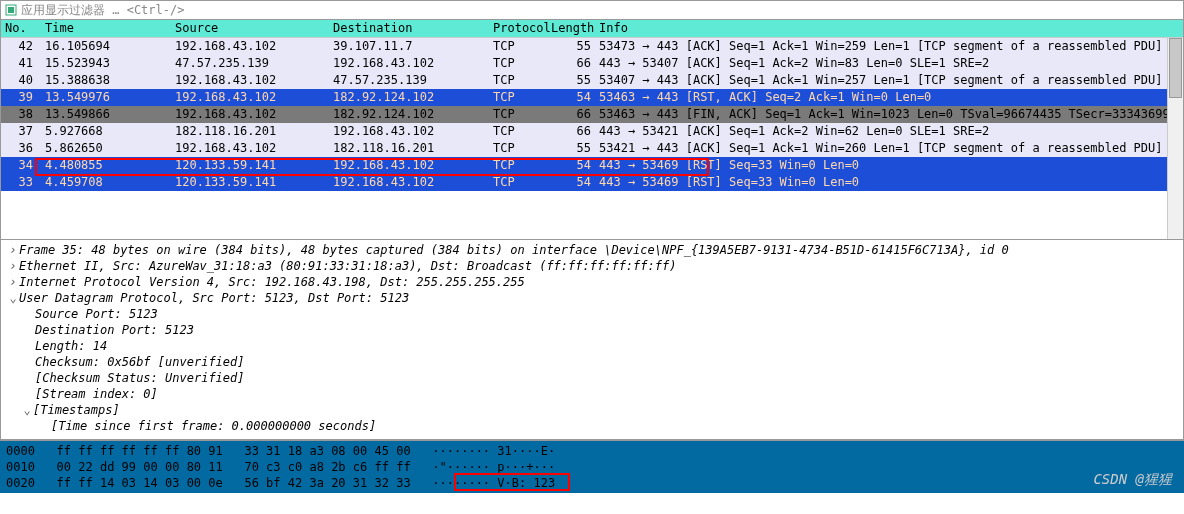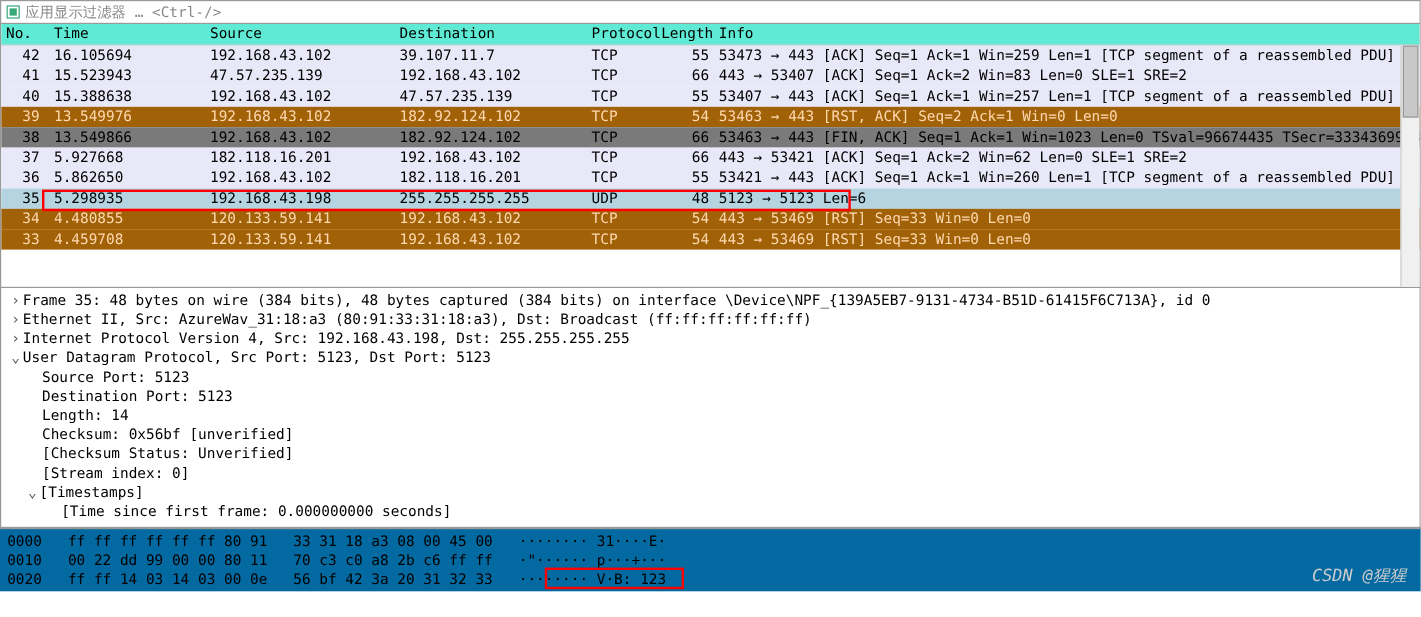--- a/index.html
+++ b/index.html
@@ -15,25 +15,25 @@
 .col-src { width:158px; }
 .col-dst { width:160px; }
 .col-proto { width:58px; }
 .col-len { width:48px; text-align:right; padding-right:6px; }
 .col-info { flex:1; }
 .rows { font-family:Consolas,monospace; font-size:12px; }
 .row { display:flex; height:17px; line-height:17px; }
 .row > div { padding:0 4px; white-space:nowrap; overflow:hidden; }
 .row .col-no { text-align:right; padding-right:8px; }
 .row.lavender { background:#e8e8f8; }
-.row.red { background:#a16207; color:#ffd8b0; }
+.row.red { background:#1d4ed8; color:#ffd8b0; }
 .row.gray { background:#7a7a7a; color:#000000; }
 .row.selected { background:#b3d4e0; }
 .selbox { position:absolute; border:2px solid red; pointer-events:none; }
-.details { border:1px solid #999; border-top:none; padding:2px 6px; font-family:Consolas,monospace; font-size:12px; height:200px; overflow:hidden; background:#fff; }
+.details { border:1px solid #999; border-top:none; padding:2px 6px; font-family:Consolas,monospace; font-size:12px; height:200px; overflow:hidden; background:#fff;font-style:italic; }
 .dline { white-space:nowrap; height:16px; line-height:16px; }
 .car { display:inline-block; width:12px; text-align:center; color:#555; cursor:pointer; }
 .indent1 { padding-left:28px; }
 .indent2 { padding-left:44px; }
 .hex { border-top:1px solid #999; padding:2px 6px; font-family:Consolas,monospace; font-size:12px; background:#0369a1; position:relative; }
 .hexline { white-space:pre; height:16px; line-height:16px; }
 .hex-redbox { position:absolute; border:2px solid red; pointer-events:none; }
 .watermark { position:absolute; right:12px; bottom:4px; color:#ccc; font-size:14px; font-style:italic; }
 .scrollbar { position:absolute; right:0; top:18px; bottom:0; width:16px; background:#f0f0f0; border-left:1px solid #ccc; }
 .scroll-thumb { position:absolute; left:1px; right:1px; top:0; height:60px; background:#c8c8c8; border:1px solid #999; }
@@ -118,29 +118,20 @@
       </div>
       <div class="row lavender">
         <div class="col-no">36</div>
         <div class="col-time">5.862650</div>
         <div class="col-src">192.168.43.102</div>
         <div class="col-dst">182.118.16.201</div>
         <div class="col-proto">TCP</div>
         <div class="col-len">55</div>
         <div class="col-info">53421 → 443 [ACK] Seq=1 Ack=1 Win=260 Len=1 [TCP segment of a reassembled PDU]</div>
       </div>
-      <div class="row selected">
-        <div class="col-no">35</div>
-        <div class="col-time">5.298935</div>
-        <div class="col-src">192.168.43.198</div>
-        <div class="col-dst">255.255.255.255</div>
-        <div class="col-proto">UDP</div>
-        <div class="col-len">48</div>
-        <div class="col-info">5123 → 5123 Len=6</div>
-      </div>
       <div class="row red">
         <div class="col-no">34</div>
         <div class="col-time">4.480855</div>
         <div class="col-src">120.133.59.141</div>
         <div class="col-dst">192.168.43.102</div>
         <div class="col-proto">TCP</div>
         <div class="col-len">54</div>
         <div class="col-info">443 → 53469 [RST] Seq=33 Win=0 Len=0</div>
       </div>
       <div class="row red">

